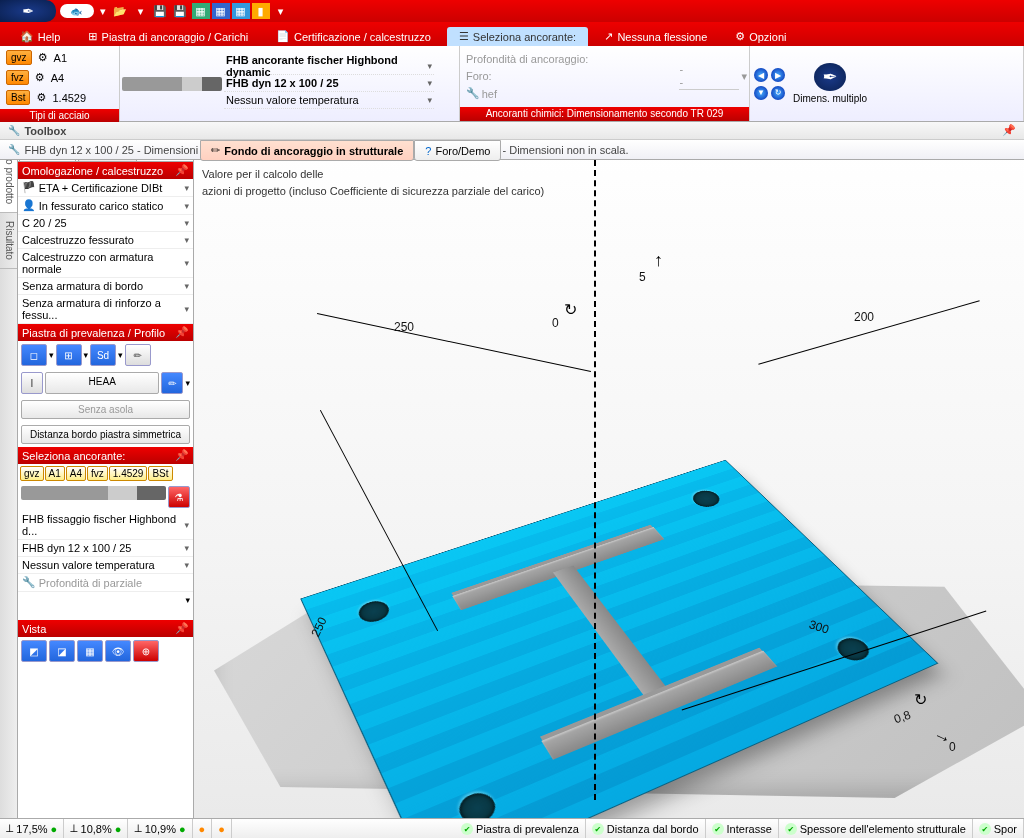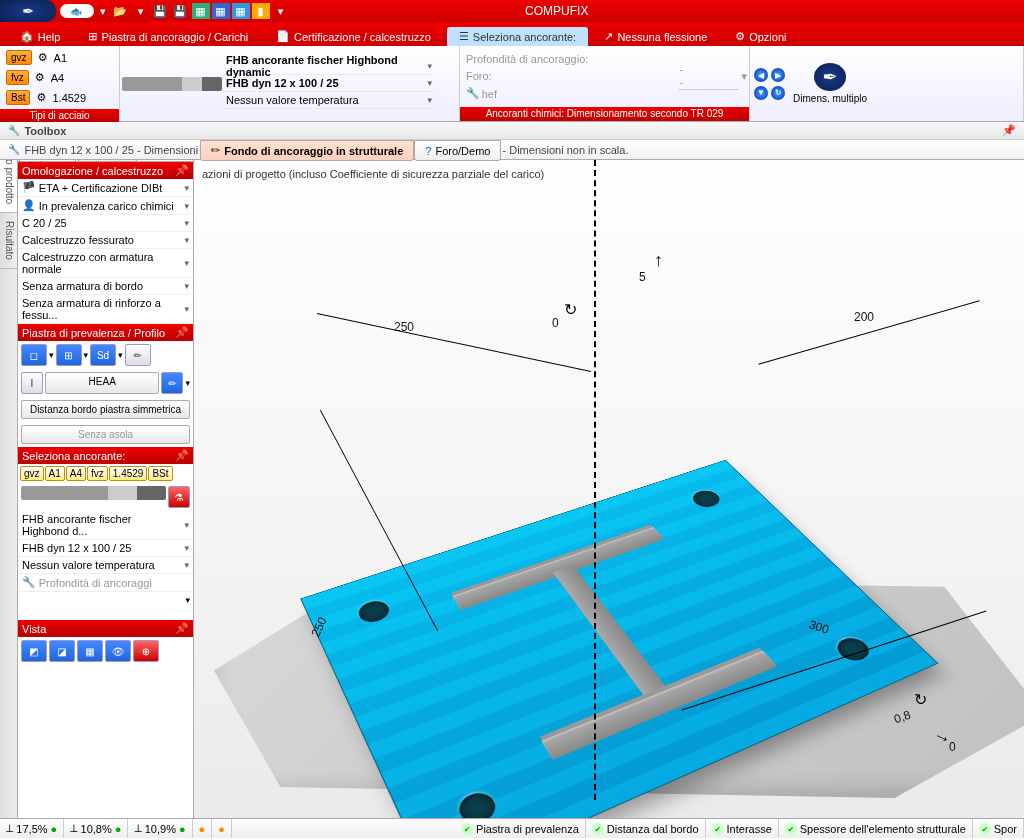--- a/index.html
+++ b/index.html
@@ -116,21 +116,20 @@
     <span>📂</span>
     <span style="color:#fff">▾</span>
     <span>💾</span>
     <span>💾</span>
     <span style="background:#3a7;">▦</span>
     <span style="background:#36c;">▦</span>
     <span style="background:#39d;">▦</span>
     <span style="background:#fa0;">▮</span>
     <span style="color:#fff">▾</span>
   </div>
-  <div class="title">COMPUFIX</div>
   <div style="width:200px"></div>
 </div>
 
 <div class="ribbon-tabs">
   <div class="tab">
       <span>🏠</span>
       <span>Help</span>
     </div>
   <div class="tab">
       <span>⊞</span>
@@ -265,21 +264,21 @@
         <span>Omologazione / calcestruzzo</span>
         <span class="pin">📌</span>
       </div>
     <div class="list-item">
         <span>🏴</span>
         <span>ETA + Certificazione DIBt</span>
         <span class="arrow">▾</span>
       </div>
     <div class="list-item">
         <span>👤</span>
-        <span>In prevalenza carico chimici</span>
+        <span>In fessurato carico statico</span>
         <span class="arrow">▾</span>
       </div>
     <div class="list-item">
         <span>C 20 / 25</span>
         <span class="arrow">▾</span>
       </div>
     <div class="list-item">
         <span>Calcestruzzo fessurato</span>
         <span class="arrow">▾</span>
       </div>
@@ -309,57 +308,57 @@
         <span style="font-size:9px;align-self:center">▾</span>
       <div class="sqbtn lite">✏</div>
     </div>
     <div class="prof-row">
       <div class="sqbtn lite" style="width:22px">I</div>
       <div class="widebtn">HEAA</div>
       <div class="sqbtn" style="width:22px">✏</div>
         <span style="font-size:9px;align-self:center">▾</span>
     </div>
     <div class="prof-row">
+        <div class="widebtn" style="color:#999">Senza asola</div>
+      </div>
+    <div class="prof-row">
         <div class="widebtn">Distanza bordo piastra simmetrica</div>
-      </div>
-    <div class="prof-row">
-        <div class="widebtn" style="color:#999">Senza asola</div>
       </div>
 
     <div class="section-head">
         <span>Seleziona ancorante:</span>
         <span class="pin">📌</span>
       </div>
     <div class="mat-row">
       <span class="mat">gvz</span>
       <span class="mat">A1</span>
       <span class="mat">A4</span>
       <span class="mat">fvz</span>
       <span class="mat">1.4529</span>
       <span class="mat">BSt</span>
     </div>
     <div class="prof-row">
       <div class="anchor-img" style="flex:1"></div>
       <div class="sqbtn lite" style="width:22px;background:linear-gradient(#f66,#c00);color:#fff">⚗</div>
     </div>
     <div class="list-item">
-        <span>FHB ancorante fischer Highbond d...</span>
+        <span>FHB fissaggio fischer Highbond d...</span>
         <span class="arrow">▾</span>
       </div>
     <div class="list-item">
         <span>FHB dyn 12 x 100 / 25</span>
         <span class="arrow">▾</span>
       </div>
     <div class="list-item">
         <span>Nessun valore temperatura</span>
         <span class="arrow">▾</span>
       </div>
     <div class="list-item" style="color:#999">
         <span>🔧</span>
-        <span>Profondità di ancoraggi</span>
+        <span>Profondità di parziale</span>
       </div>
     <div class="prof-row">
       <div class="sqbtn lite" style="visibility:hidden;flex:1"></div>
       <span style="font-size:9px">▾</span>
     </div>
 
     <div class="section-head">
         <span>Vista</span>
         <span class="pin">📌</span>
       </div>
@@ -377,20 +376,21 @@
       <div class="vtab active">
           <span>✏</span>
           <b>Fondo di ancoraggio in strutturale</b>
         </div>
       <div class="vtab">
           <span style="color:#06c">?</span>
           <span>Foro/Demo</span>
         </div>
     </div>
     <div class="view-text">
+      <div>Valore per il calcolo delle</div>
       <div>azioni di progetto (incluso Coefficiente di sicurezza parziale del carico)</div>
     </div>
 
     <div style="position:absolute;top:-19px;left:0;right:0" class="infoline">
       
     </div>
 
     <div class="scene">
       <div class="concrete"></div>
       <div class="dim-dash" style="left:400px; top:-30px; height:640px"></div>

